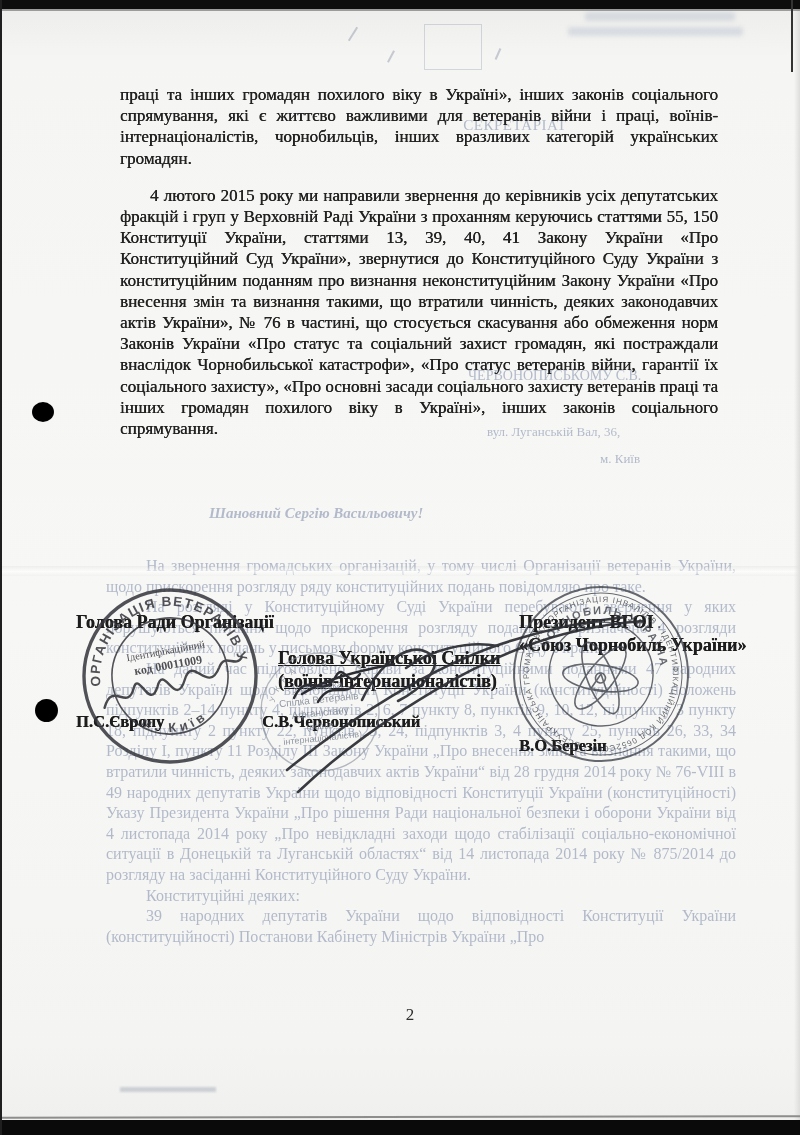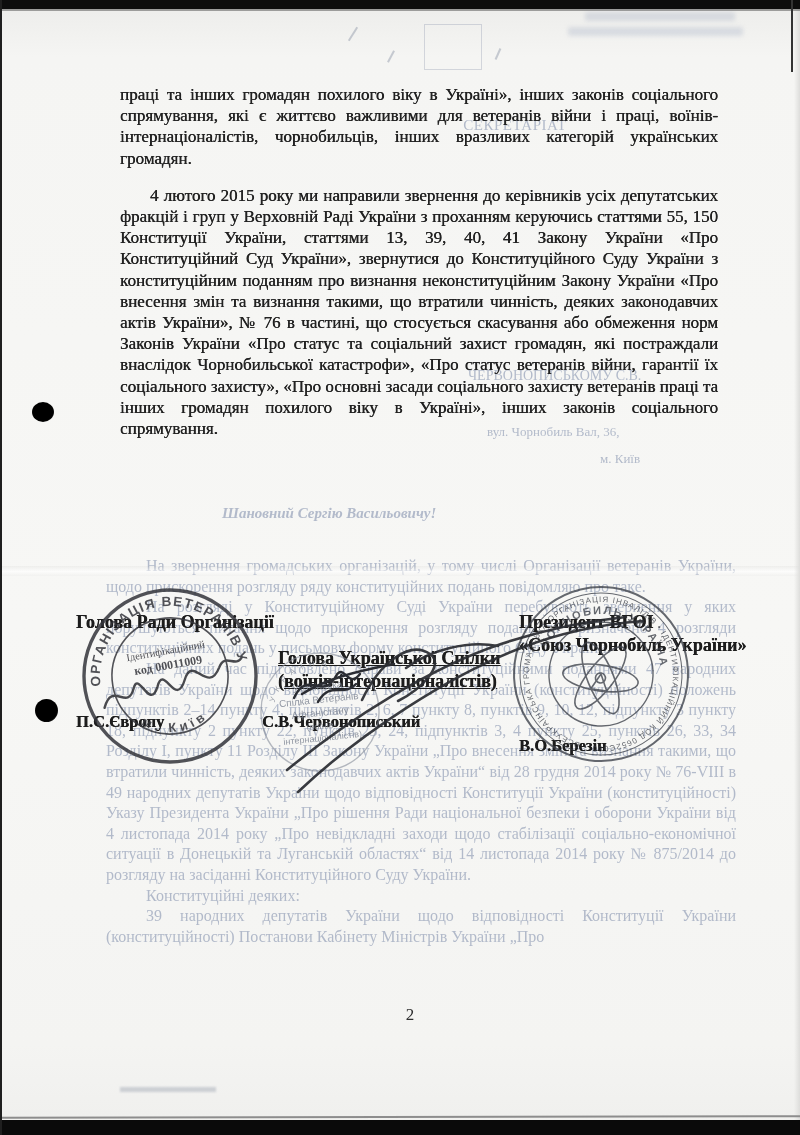--- a/index.html
+++ b/index.html
@@ -22,21 +22,21 @@
   .hole1{left:32px;top:402px;width:22px;height:20px;}
   .hole2{left:35px;top:699px;width:23px;height:23px;}
 
   
   .ghost{color:rgba(122,136,168,.55);filter:blur(.35px);z-index:1;position:absolute;}
   .ghost-bold{font-weight:normal;}
   .ghost-header{left:335px;top:114px;width:360px;text-align:center;font-size:15px;line-height:22px;letter-spacing:.5px;}
   .ghost-addressee{left:468px;top:368px;font-size:14px;}
   .ghost-address1{left:487px;top:424px;font-size:13px;}
   .ghost-address2{left:600px;top:451px;font-size:13px;}
-  .ghost-salutation{left:222px;top:505px;font-size:15px;font-style:italic;font-weight:bold;}
+  .ghost-salutation{left:209px;top:505px;font-size:15px;font-style:italic;font-weight:bold;}
   .ghost-body{left:106px;top:556px;width:630px;font-size:16px;line-height:20.6px;text-align:justify;}
   .ghost-body p{margin:0;}
   .ghost-body p.ind{text-indent:40px;}
   .smudge{position:absolute;background:rgba(148,158,184,.26);filter:blur(2.2px);border-radius:2px;z-index:1;}
   .box-ghost{position:absolute;left:424px;top:24px;width:56px;height:44px;border:1px solid rgba(128,140,164,.30);z-index:1;}
   .scratch{position:absolute;background:rgba(110,120,142,.35);z-index:1;}
   .footnote-smudge{position:absolute;left:120px;top:1087px;width:96px;height:5px;background:rgba(120,130,150,.30);filter:blur(.8px);z-index:2;}
 
   
   .body-text{
@@ -68,21 +68,21 @@
   <div class="smudge" style="left:568px;top:27px;width:175px;height:9px;"></div>
   <div class="box-ghost"></div>
   <div class="scratch" style="left:352px;top:26px;width:2px;height:16px;transform:rotate(32deg);"></div>
   <div class="scratch" style="left:390px;top:50px;width:2px;height:13px;transform:rotate(28deg);"></div>
   <div class="scratch" style="left:497px;top:48px;width:2px;height:12px;transform:rotate(24deg);"></div>
 
   <div class="ghost ghost-header ghost-bold">
     <div>СЕКРЕТАРІАТ</div>
   </div>
   <div class="ghost ghost-addressee ghost-bold">ЧЕРВОНОПИСЬКОМУ С.В.</div>
-  <div class="ghost ghost-address1">вул. Чорнобиль Вал, 36,</div>
+  <div class="ghost ghost-address1">вул. Луганській Вал, 36,</div>
   <div class="ghost ghost-address2">м. Київ</div>
   <div class="ghost ghost-salutation">Шановний Сергію Васильовичу!</div>
 
   <div class="ghost ghost-body">
     <p class="ind">На звернення громадських організацій, у тому числі Організації ветеранів України, щодо прискорення розгляду ряду конституційних подань повідомляю про таке.</p>
     <p class="ind">На розгляді у Конституційному Суді України перебувають звернення у яких порушуються питання щодо прискорення розгляду подань та призначено 4 розгляди конституційних подань у письмову форму конституційного Суду України.</p>
     <p class="ind">На даний час підготовлено справи за конституційними поданнями 47 народних депутатів України щодо відповідності Конституції України (конституційності) положень підпунктів 2–14 пункту 4, підпунктів 2, 6, 7 пункту 8, пунктів 9, 10, 12, підпункту 3 пункту 18, підпункту 2 пункту 22, пунктів 23, 24, підпунктів 3, 4 пункту 25, пунктів 26, 33, 34 Розділу І, пункту 11 Розділу ІІІ Закону України „Про внесення змін та визнання такими, що втратили чинність, деяких законодавчих актів України“ від 28 грудня 2014 року № 76-VIII в 49 народних депутатів України щодо відповідності Конституції України (конституційності) Указу Президента України „Про рішення Ради національної безпеки і оборони України від 4 листопада 2014 року „Про невідкладні заходи щодо стабілізації соціально-економічної ситуації в Донецькій та Луганській областях“ від 14 листопада 2014 року № 875/2014 до розгляду на засіданні Конституційного Суду України.</p>
     <p class="ind">Конституційні деяких:</p>
     <p class="ind">39 народних депутатів України щодо відповідності Конституції України (конституційності) Постанови Кабінету Міністрів України „Про</p>
   </div>

